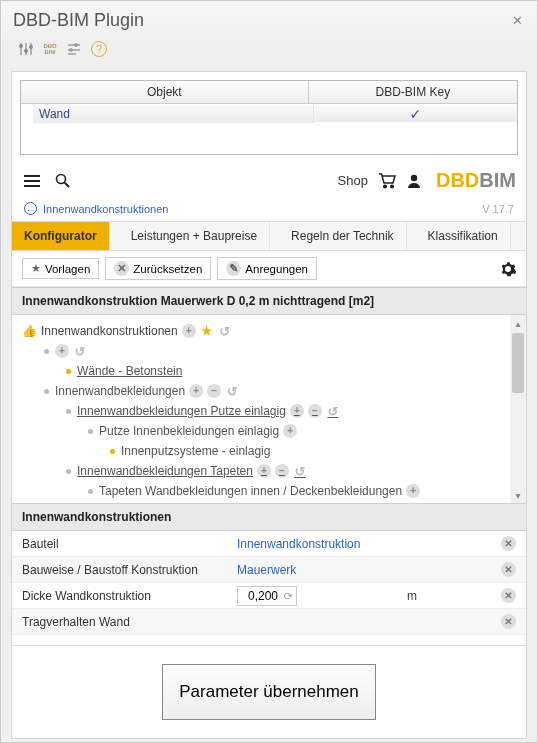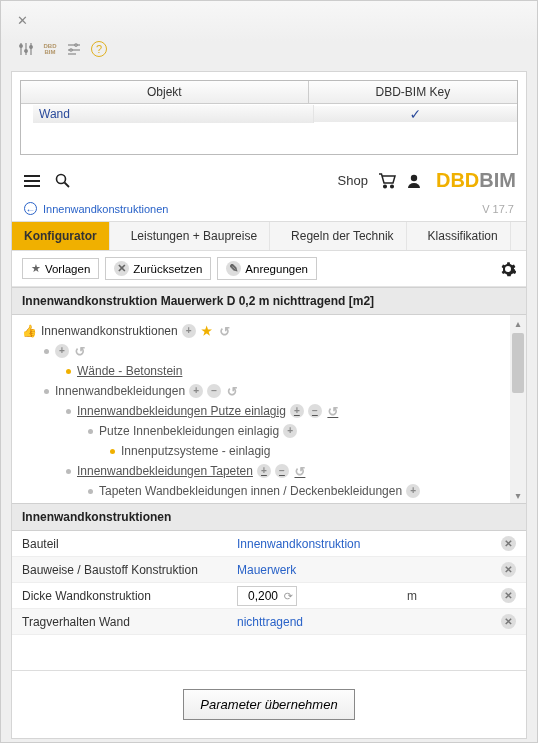--- a/index.html
+++ b/index.html
@@ -264,34 +264,34 @@
 
   .footer {
     border-top:1px solid #ddd;
     padding: 18px 0;
     display:flex; justify-content:center;
     margin-top:auto;
   }
   .apply-btn {
     border:1px solid #888;
     background:linear-gradient(to bottom,#fdfdfd,#eee);
-    padding:7px 16px;
-    font-size:13px;
+    padding:17px 16px;
+    font-size:17px;
     cursor:pointer;
-    font-style:italic;
   }
 
   svg { display:block; }
 </style>
 </head>
 <body>
 
 <div class="window">
 
   <div class="titlebar">
+    <div class="titlebar-title">DBD-BIM Plugin</div>
     <div class="close-x">✕</div>
   </div>
 
   <div class="toolbar">
     <div class="tb-icon">
       <svg width="14" height="14" viewBox="0 0 14 14">
           <g stroke="#888" stroke-width="1.2">
             <line x1="2" y1="1" x2="2" y2="13"></line>
             <line x1="7" y1="1" x2="7" y2="13"></line>
             <line x1="12" y1="1" x2="12" y2="13"></line>
@@ -497,21 +497,20 @@
           <span class="num-wrap">
             <input class="num-input" value="0,200" style="">
             <span class="num-refresh">⟳</span>
           </span>
         </div>
         <div class="punit">m</div>
         <div class="pdel"><span class="del-ic">✕</span></div>
       </div>
       <div class="prow">
         <div class="plabel">Tragverhalten Wand</div>
-        <div class="pval">nichttragend</div>
         <div class="punit"></div>
         <div class="pdel"><span class="del-ic">✕</span></div>
       </div>
     </div>
 
     <div class="footer">
       <button class="apply-btn">Parameter übernehmen</button>
     </div>
 
   </div>

